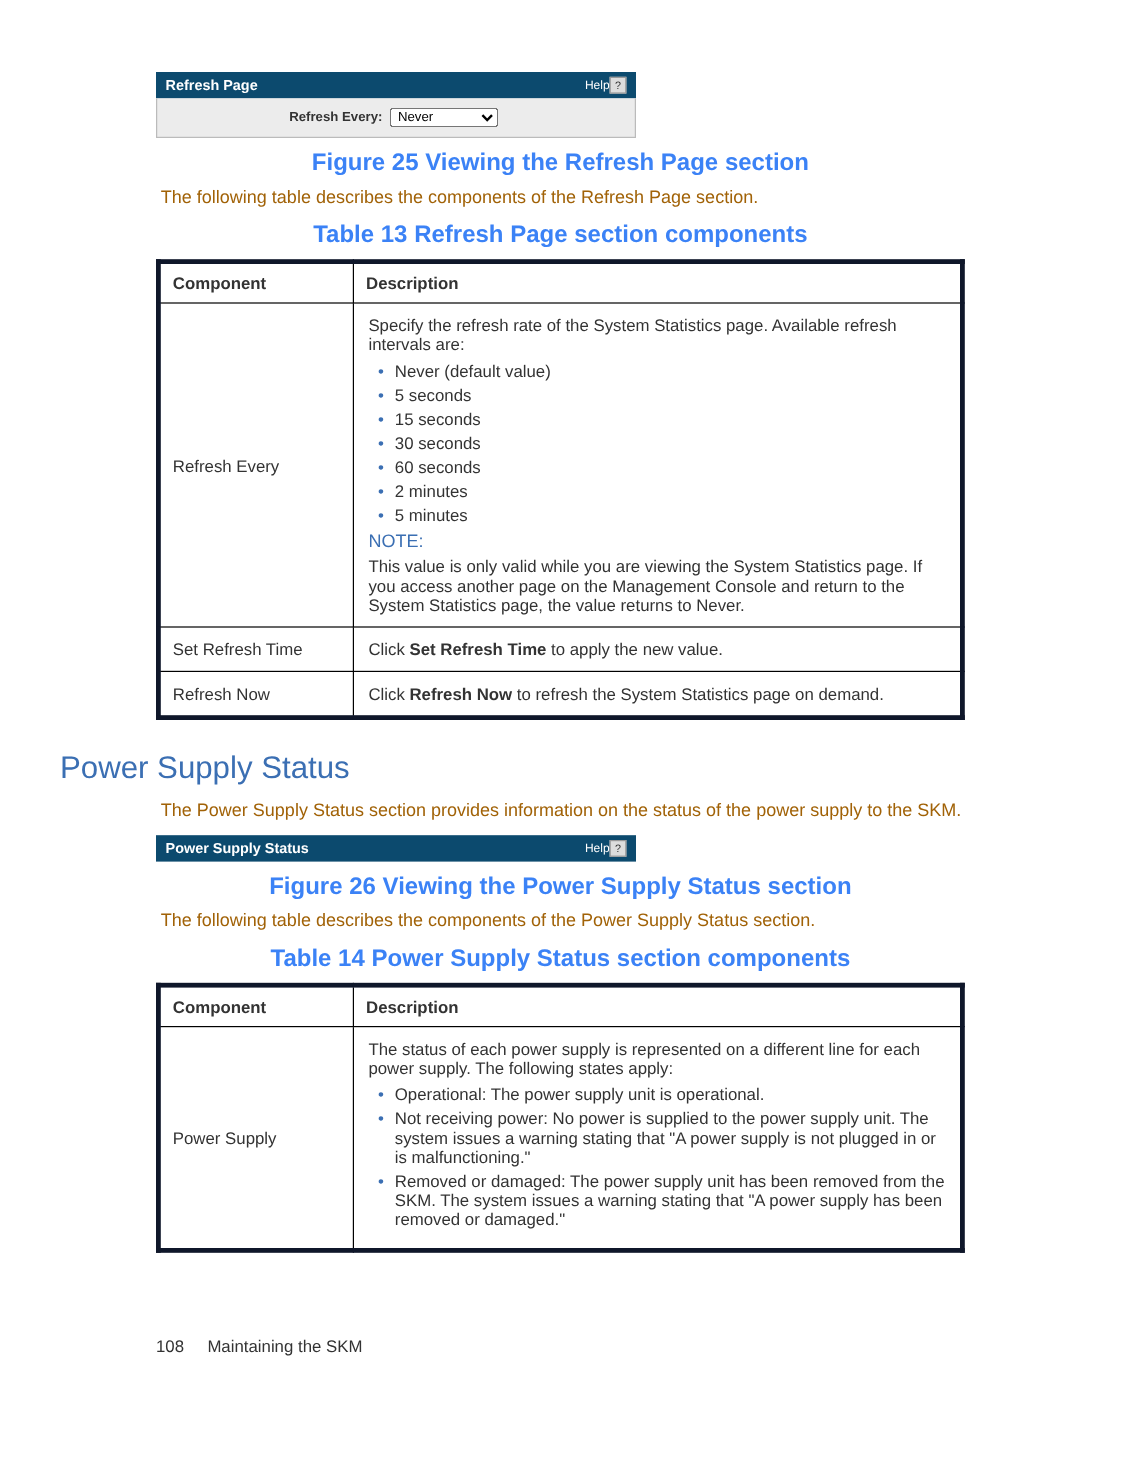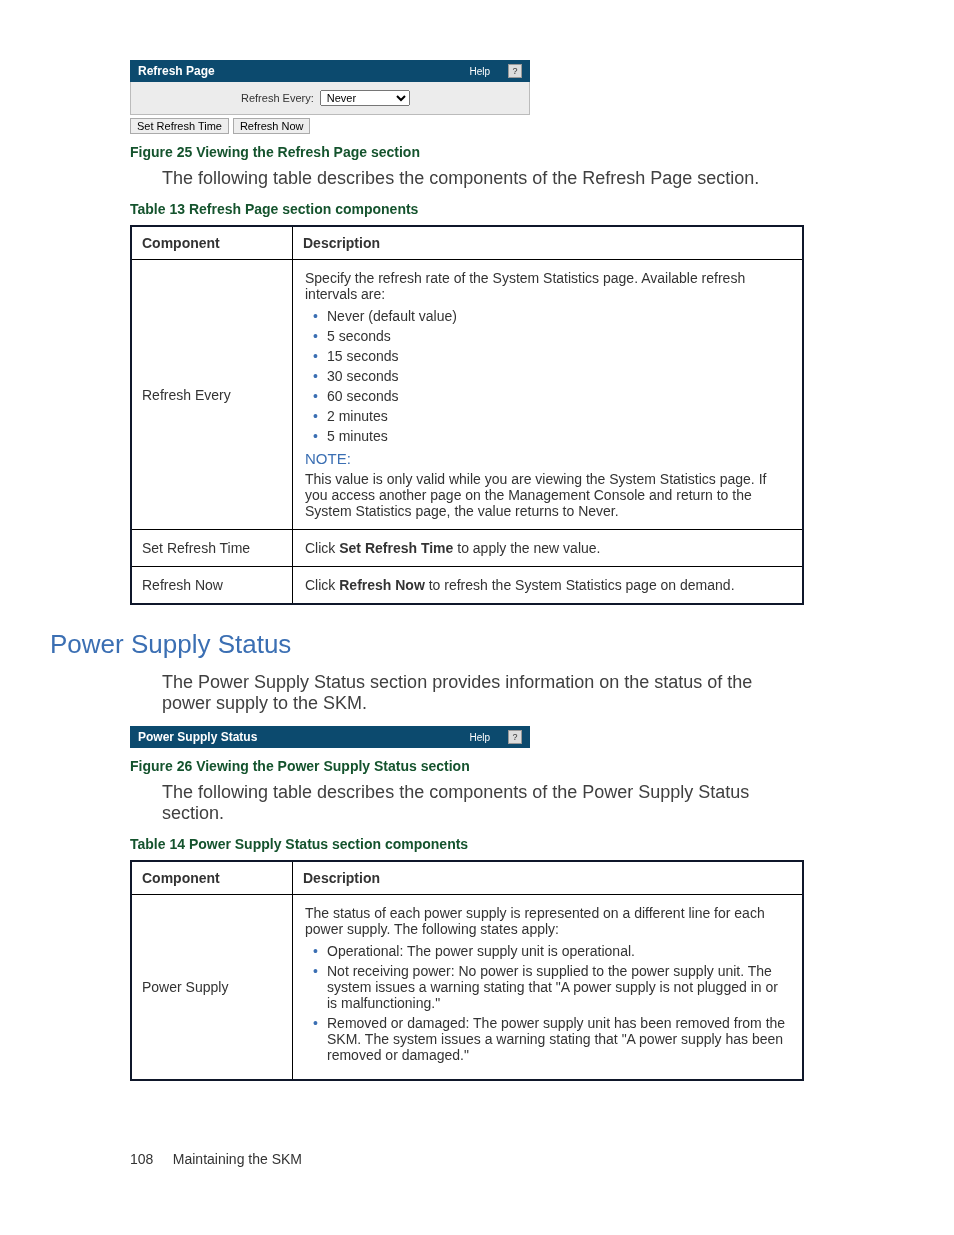--- a/index.html
+++ b/index.html
@@ -25,21 +25,21 @@
     display: flex;
     justify-content: space-between;
     align-items: center;
   }
   .panel-header .help {
     font-size: 10px;
     font-weight: normal;
     color: #fff;
     display: flex;
     align-items: center;
-    gap: 18px;
+    gap: 0;
   }
   .help-icon {
     display: inline-block;
     width: 12px;
     height: 12px;
     background: #ddd;
     color: #333;
     font-size: 9px;
     text-align: center;
     line-height: 12px;
@@ -53,21 +53,21 @@
     font-size: 11px;
   }
   .panel-body-row {
     display: flex;
     align-items: center;
     gap: 6px;
     justify-content: flex-start;
     padding-left: 100px;
   }
   .panel-body-row label {
-    font-weight: normal;
+    font-weight: bold;
   }
   .panel-buttons {
     margin-top: 2px;
   }
   .panel-buttons button {
     font-size: 11px;
     padding: 1px 6px;
     background: #eee;
     border: 1px solid #aaa;
   }
@@ -88,36 +88,37 @@
     gap: 8px;
     padding-left: 90px;
     margin-bottom: 2px;
   }
   .psu-row .label {
     font-weight: bold;
     width: 120px;
     text-align: right;
   }
   .caption {
-    color: #14532d;
-    font-weight: bold;
-    font-size: 14px;
+    color: #3b82f6;
+    font-weight: bold;
+    font-size: 20px;
     margin: 8px 0 8px 80px;
+    text-align: center;
   }
   .bodytext {
-    margin: 0 0 12px 112px;
-    font-size: 18px;
-    color: #404040;
+    margin: 0 0 12px 84px;
+    font-size: 15px;
+    color: #a16207;
   }
   table.doc {
     border-collapse: collapse;
     width: calc(100% - 80px);
     margin-left: 80px;
     margin-bottom: 18px;
-    border: 2px solid #0f172a;
+    border: 4px solid #0f172a;
   }
   table.doc th, table.doc td {
     border: 1px solid #000;
     padding: 8px 10px;
     vertical-align: middle;
     text-align: left;
     font-size: 14px;
   }
   table.doc th {
     font-weight: bold;
@@ -175,24 +176,20 @@
     </span>
   </div>
   <div class="panel-body">
     <div class="panel-body-row">
       <label>Refresh Every:</label>
       <select class="small">
         <option>Never</option>
       </select>
     </div>
   </div>
-  <div class="panel-buttons">
-    <button>Set Refresh Time</button>
-    <button>Refresh Now</button>
-  </div>
 </div>
 
 <p class="caption">Figure 25 Viewing the Refresh Page section</p>
 <p class="bodytext">The following table describes the components of the Refresh Page section.</p>
 <p class="caption">Table 13 Refresh Page section components</p>
 
 <table class="doc">
   <thead>
     <tr>
       <th class="col-comp">Component</th>

